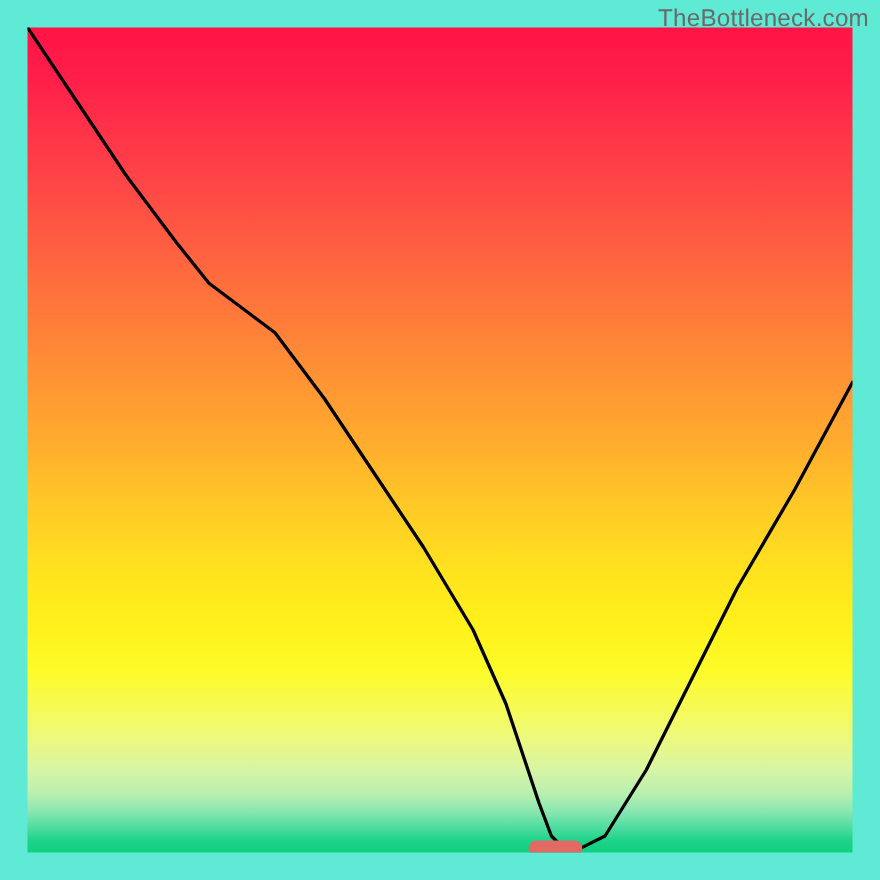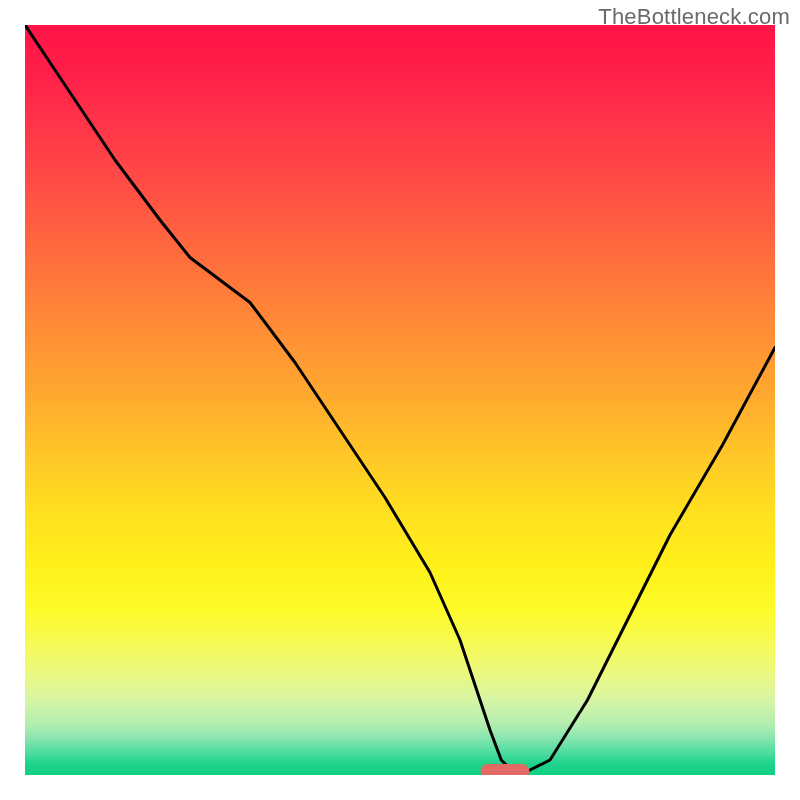--- a/index.html
+++ b/index.html
@@ -8,21 +8,21 @@
     width: 800px;
     height: 800px;
     background: #000;
     overflow: hidden;
     font-family: Arial, Helvetica, sans-serif;
   }
   .frame {
     position: relative;
     width: 800px;
     height: 800px;
-    background: #ffffff;
+    background: #5eead4;
   }
   .plot-area {
     position: absolute;
     left: 25px;
     top: 25px;
     width: 750px;
     height: 750px;
     
     background: linear-gradient(
       to bottom,

